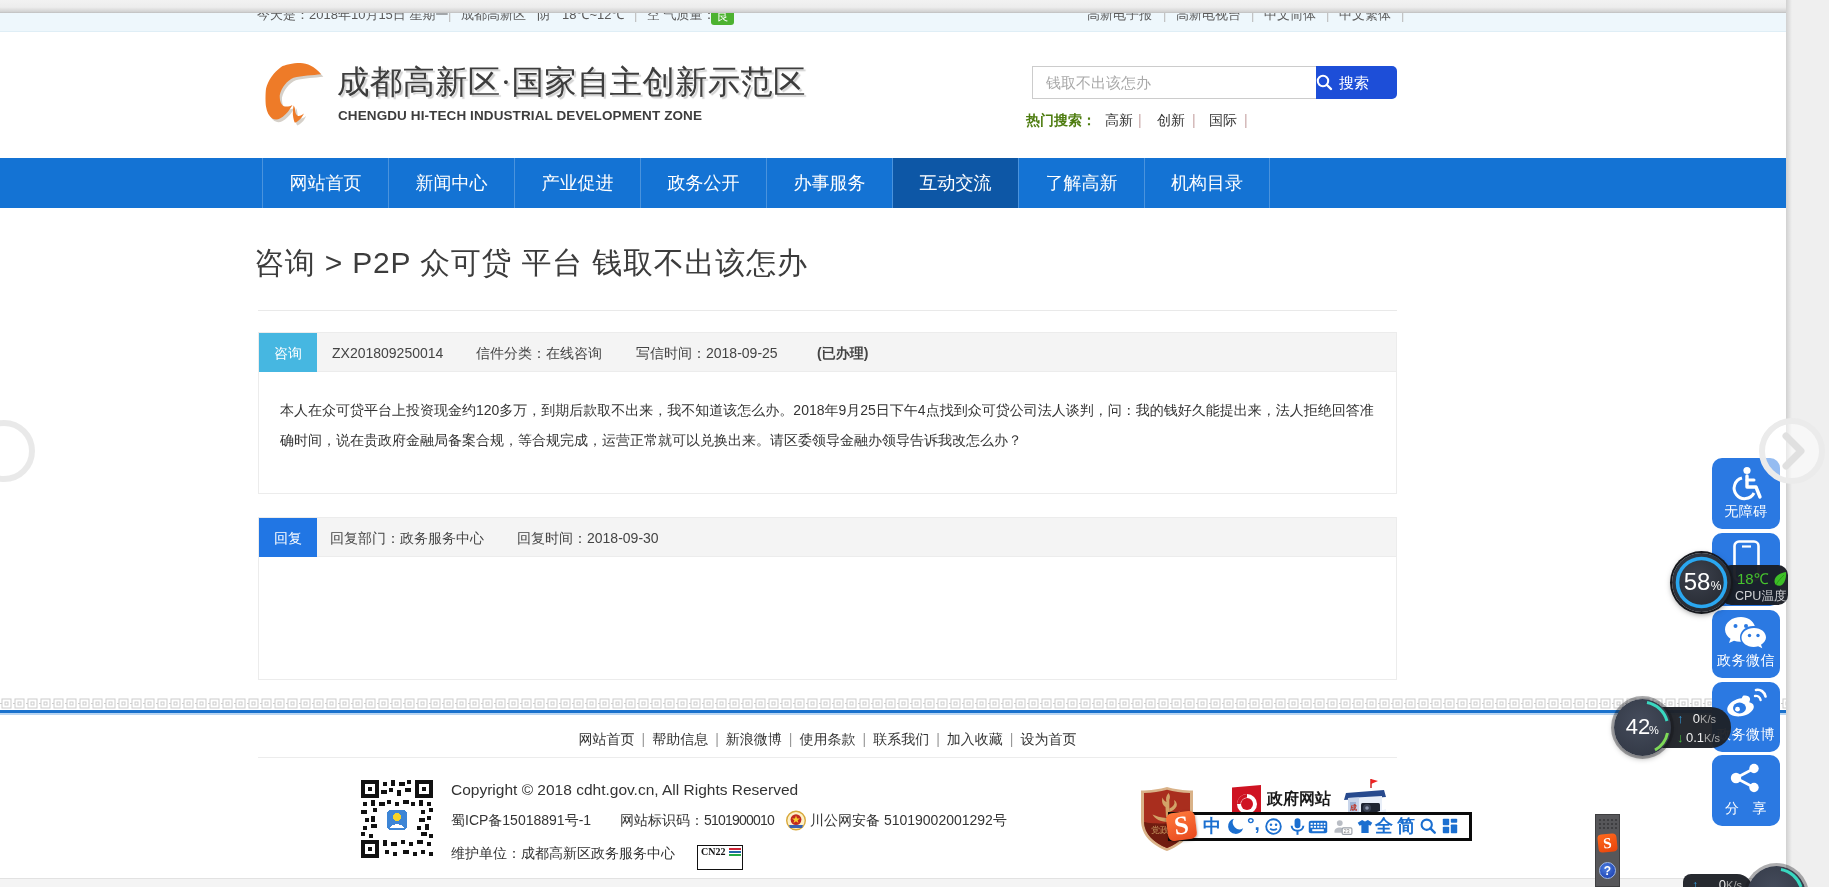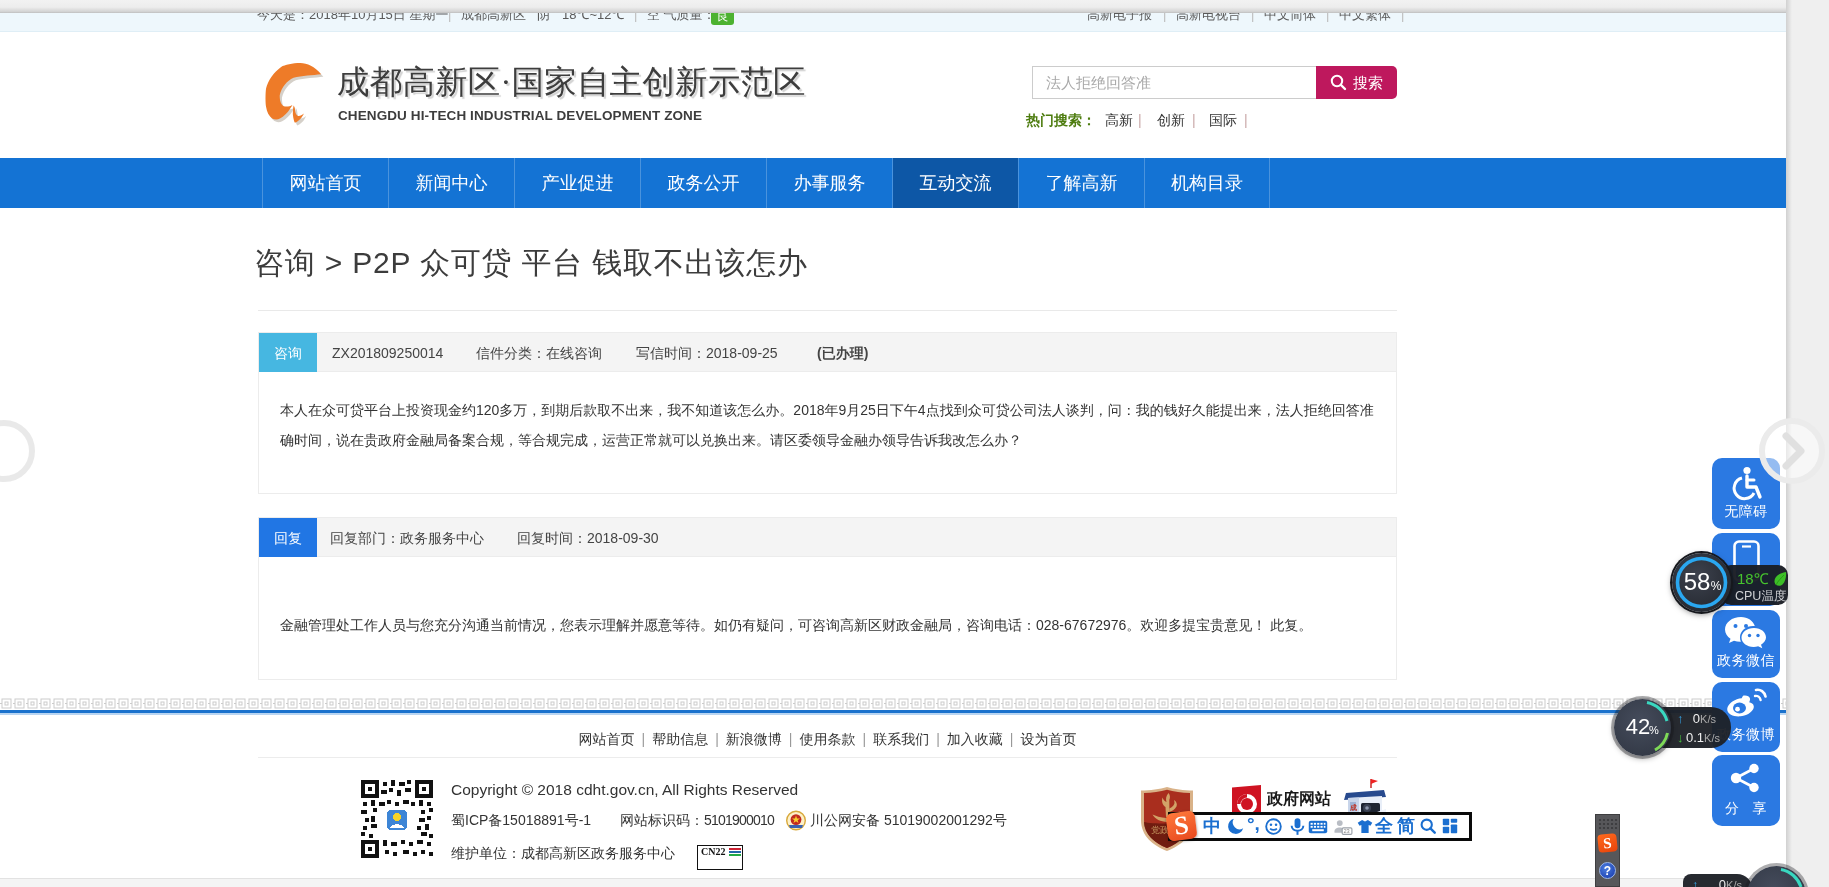--- a/index.html
+++ b/index.html
@@ -21,22 +21,22 @@
 
 #logo-swoosh { left:263px; top:60px; width:62px; height:68px; }
 #logo-cn { left:337px; top:64px; width:600px; font-family:"Liberation Serif", serif;
   font-weight:normal; font-size:32.5px; color:#3d3d3d; letter-spacing:0.2px; line-height:36px;
   text-shadow:2px 2px 1px rgba(0,0,0,0.18); white-space:nowrap; }
 #logo-en { left:338px; top:108px; font-weight:bold; font-size:13.5px; color:#3d3d3d;
   letter-spacing:0.1px; white-space:nowrap; }
 #searchbox { left:1032px; top:66px; width:284px; height:33px; background:#fff;
   border:1px solid #ccc; border-right:none; line-height:31px; padding-left:13px;
   font-size:15px; color:#a9a9a9; }
-#searchbtn { left:1316px; top:66px; width:81px; height:33px; background:#be185d;
-  color:#fff; font-size:15px; line-height:33px; text-align:center;
+#searchbtn { left:1316px; top:66px; width:81px; height:33px; background:#1d4ed8;
+  color:#fff; font-size:15px; line-height:33px; text-align:left;
   border-radius:0 5px 5px 0; }
 #hotline { left:1026px; top:112px; width:320px; height:20px; font-size:14px; color:#333; }
 #hotline span, #hotline b { white-space:nowrap; }
 #hotline b { font-weight:bold; color:#4d7c0f;text-align:center; }
 #hotline .hsep { color:#c9a7a7; font-size:14px; }
 
 
 #nav { left:0; top:158px; width:1786px; height:50px; background:#1473d4; }
 .navitem { position:absolute; top:0; height:50px; width:126px; line-height:50px;
   text-align:center; color:#fff; font-size:18px; border-left:1px solid #4a93dd; }
@@ -114,21 +114,21 @@
       <path d="M 60 13.6 C 53.5 5.8 45.5 2 38.5 2 C 30.5 2.1 22.5 3.8 18.7 6 C 11 11.5 5.2 20 3.2 28 C 2.4 33 2.4 43 3.2 47.5 C 4 52.5 6 57 9.5 59.2 C 12.2 60.8 15 60.6 17.5 59.3 C 21.5 57.2 25.5 53.2 27.8 49.5 C 28.9 47.8 29.8 46.6 30.3 45.4 C 27.8 46.9 24 47.5 21.5 46.6 C 19.3 45.7 18.2 43.2 17.7 40.8 C 17.4 38.8 17.2 36.6 17.3 35 C 19.2 27 24.5 20.5 31.5 17.2 C 40 14.9 51.5 14.7 60 13.6 Z"></path>
         <path d="M 31.6 45.8 C 31 49 30.4 54 31.2 58 C 31.8 61.2 32.3 63 33 63.8 C 35.8 62.8 39.2 59.8 40.8 56.8 C 41.6 55.4 42 54.6 42.1 54.1 C 40 56.1 37.4 57.2 35.6 56.4 C 34.2 55.5 33.4 53.4 33.2 51 C 33 48.8 32.5 46.9 31.6 45.8 Z"></path>
     </g>
     <g fill="#ee7b28">
       <path d="M 60 13.6 C 53.5 5.8 45.5 2 38.5 2 C 30.5 2.1 22.5 3.8 18.7 6 C 11 11.5 5.2 20 3.2 28 C 2.4 33 2.4 43 3.2 47.5 C 4 52.5 6 57 9.5 59.2 C 12.2 60.8 15 60.6 17.5 59.3 C 21.5 57.2 25.5 53.2 27.8 49.5 C 28.9 47.8 29.8 46.6 30.3 45.4 C 27.8 46.9 24 47.5 21.5 46.6 C 19.3 45.7 18.2 43.2 17.7 40.8 C 17.4 38.8 17.2 36.6 17.3 35 C 19.2 27 24.5 20.5 31.5 17.2 C 40 14.9 51.5 14.7 60 13.6 Z"></path>
         <path d="M 31.6 45.8 C 31 49 30.4 54 31.2 58 C 31.8 61.2 32.3 63 33 63.8 C 35.8 62.8 39.2 59.8 40.8 56.8 C 41.6 55.4 42 54.6 42.1 54.1 C 40 56.1 37.4 57.2 35.6 56.4 C 34.2 55.5 33.4 53.4 33.2 51 C 33 48.8 32.5 46.9 31.6 45.8 Z"></path>
     </g>
   </svg>
   <div class="abs" id="logo-cn">成都高新区·国家自主创新示范区</div>
   <div class="abs" id="logo-en">CHENGDU HI-TECH INDUSTRIAL DEVELOPMENT ZONE</div>
-  <div class="abs" id="searchbox">法人拒绝回答准</div>
+  <div class="abs" id="searchbox">钱取不出该怎办</div>
   <div class="abs" id="searchbtn"><svg width="17" height="17" viewBox="0 0 17 17" style="vertical-align:-3px;margin-right:6px;">
         <circle cx="7" cy="7" r="5.2" fill="none" stroke="#fff" stroke-width="2"></circle>
         <line x1="11" y1="11" x2="15" y2="15" stroke="#fff" stroke-width="2.4" stroke-linecap="round"></line>
       </svg>搜索</div>
   <div class="abs" id="hotline">
     <b style="position:absolute;left:0;">热门搜索：</b>
     <span style="position:absolute;left:79px;">高新</span>
     <span class="hsep" style="position:absolute;left:112px;">|</span>
     <span style="position:absolute;left:131px;">创新</span>
     <span class="hsep" style="position:absolute;left:166px;">|</span>
@@ -164,21 +164,20 @@
     </div>
   </div>
 
   <div class="abs msgbox" style="top:517px;">
     <div class="boxhead" style="top:0;">
       <div class="boxtab" style="background:#2176e4;">回复</div>
       <div class="headtxt" style="left:71px;">回复部门：政务服务中心</div>
       <div class="headtxt" style="left:258px;">回复时间：2018-09-30</div>
     </div>
     <div class="boxbody" style="top:40px; height:123px;">
-      <div class="ln" style="top:53px;line-height:30px;">金融管理处工作人员与您充分沟通当前情况，您表示理解并愿意等待。如仍有疑问，可咨询高新区财政金融局，咨询电话：028-67672976。欢迎多提宝贵意见！&nbsp;此复。</div>
     </div>
   </div>
 
   <svg class="abs" id="greek" width="1786" height="13">
     <defs>
       <pattern id="gk" width="13" height="13" patternUnits="userSpaceOnUse">
         <rect x="2" y="2" width="9" height="9" fill="none" stroke="#cbcbcb" stroke-width="1"></rect>
         <rect x="5" y="5" width="3" height="3" fill="none" stroke="#cbcbcb" stroke-width="1"></rect>
         <line x1="0" y1="6.5" x2="2" y2="6.5" stroke="#cbcbcb" stroke-width="1"></line>
       </pattern>

